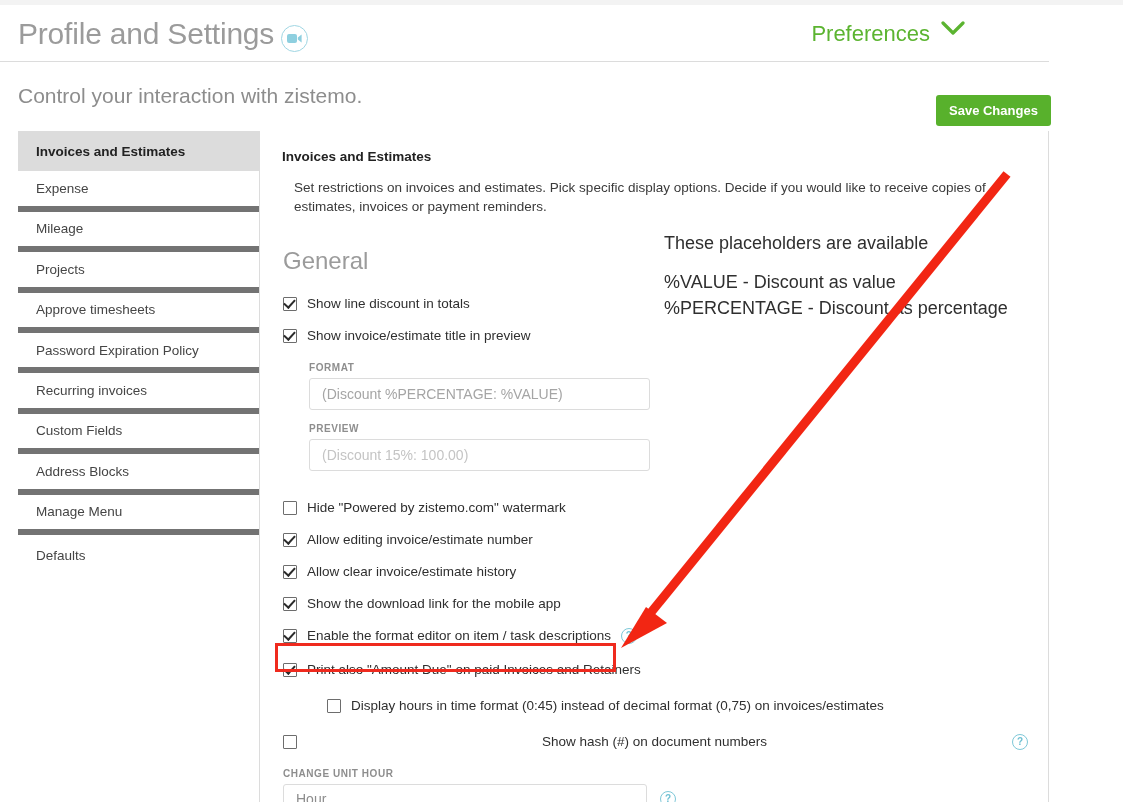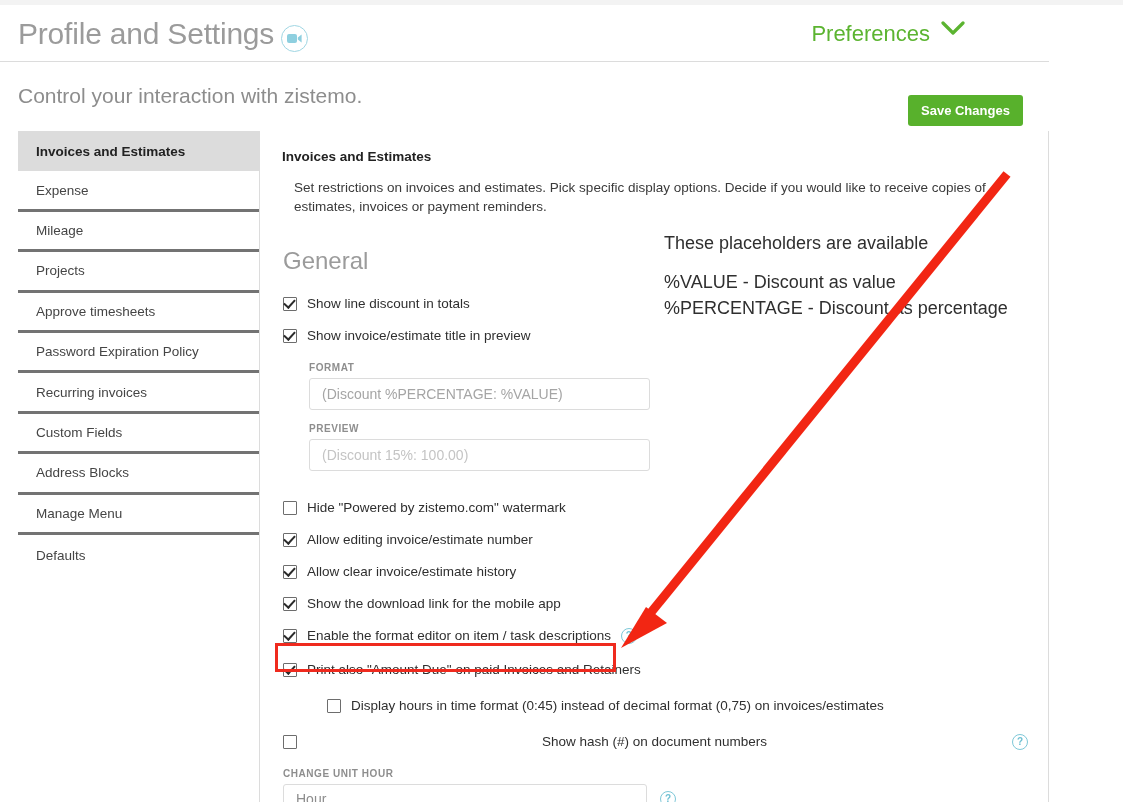--- a/index.html
+++ b/index.html
@@ -44,38 +44,38 @@
 
   
   .subheader {
     position:absolute; left:0; top:62px; width:1049px; height:67px;
   }
   .sub-text {
     position:absolute; left:18px; top:22px;
     font-size:21px; font-weight:400; color:#8d8d8d;
   }
   .save-btn {
-    position:absolute; left:908px; top:95px;
+    position:absolute; left:936px; top:95px;
     background:#58b12c; color:#fff; border:0;
     font-family:"Liberation Sans", sans-serif;
     font-size:13px; font-weight:bold;
     padding:9px 13px; border-radius:3px; cursor:pointer;
     line-height:1;
   }
 
   
   .sidebar {
     position:absolute; left:18px; top:131px; width:242px;
     border-right:1px solid #dcdcdc;
     height:671px;
   }
   .side-item {
     height:40.4px; display:flex; align-items:center;
     padding-left:18px; font-size:13.5px; color:#454545;
-    border-bottom:3px solid #737373; cursor:pointer;
+    border-bottom:6px solid #737373; cursor:pointer;
     white-space:nowrap;
   }
   .side-item.active {
     background:#dcdcdc; color:#222; font-weight:bold; border-bottom:0;
   }
   .side-item.last { border-bottom:0; }
 
   
   .main {
     position:absolute; left:261px; top:131px; width:788px; height:671px;

